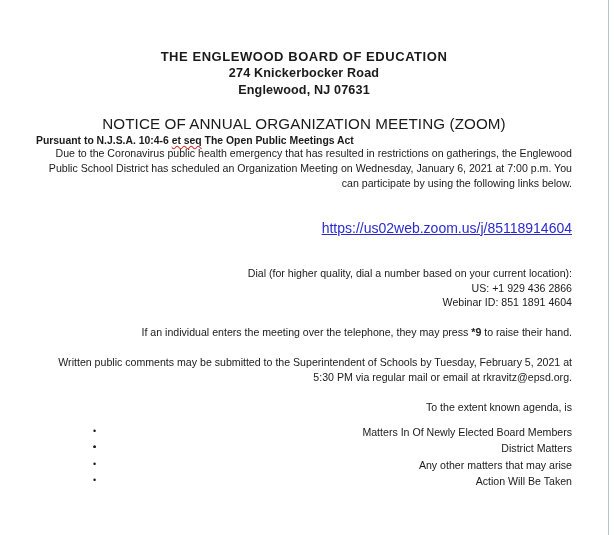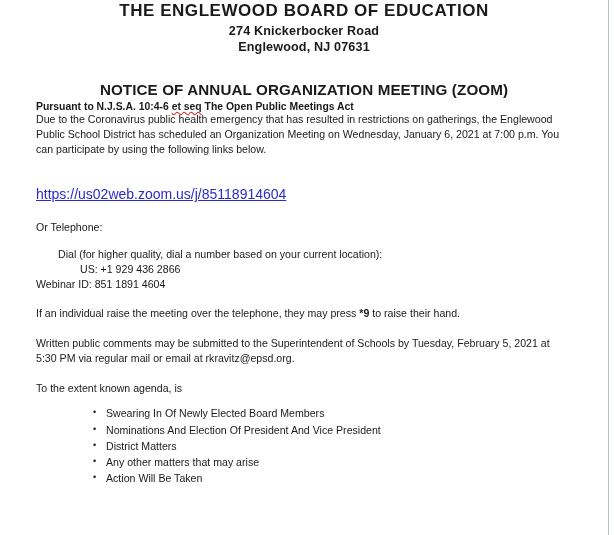--- a/index.html
+++ b/index.html
@@ -40,51 +40,52 @@
     padding: 0 28px 0 36px;
     box-sizing: border-box;
   }
 
   .letterhead {
     text-align: center;
     font-weight: bold;
     line-height: 1.33;
   }
   .lh-line1 {
-    font-size: 17px;
+    font-size: 13px;
     letter-spacing: 0.55px;
+    padding-top: 48px;
   }
   .lh-line2, .lh-line3 {
     font-size: 12.6px;
     letter-spacing: 0.15px;
   }
 
   .notice-title {
     text-align: center;
-    font-weight: bold;
+    font-weight: normal;
     font-size: 15.2px;
     letter-spacing: 0.1px;
-    margin-top: 25px;
+    margin-top: 16px;
     white-space: nowrap;
   }
   .notice-sub {
     text-align: left;
     font-weight: bold;
     font-size: 10.4px;
     margin-top: 3px;
   }
   .spellcheck {
     text-decoration: underline wavy #d62b2b;
     text-decoration-skip-ink: none;
   }
 
   .body-block {
     font-size: 10.6px;
     line-height: 1.42;
-    text-align: left;
+    text-align: right;
   }
   p.para {
     margin: 0;
   }
   .gap-lg { height: 15px; }
   .gap-md { height: 13px; }
 
   .intro { margin-top: 22px; }
 
   a.weblink {
@@ -149,48 +150,46 @@
 
       <div class="gap-md"></div>
 
       <p class="para">
         <a class="weblink" href="#">https://us02web.zoom.us/j/85118914604</a>
       </p>
 
       <div class="gap-lg"></div>
 
       <div class="dial-block">
-        <div>Or Telephone:</div>
         <div class="indent-1">Dial (for higher quality, dial a number based on your current location):</div>
         <div class="indent-2">US:  +1 929 436 2866</div>
         <div>Webinar ID: 851 1891 4604</div>
       </div>
 
       <div class="gap-lg"></div>
 
       <p class="para">
-        <span>If an individual raise the meeting over the telephone, they may press </span><b>*9</b><span> to raise their hand.</span>
+        <span>If an individual enters the meeting over the telephone, they may press </span><b>*9</b><span> to raise their hand.</span>
       </p>
 
       <div class="gap-lg"></div>
 
       <p class="para">Written public comments may be submitted to the Superintendent of Schools by Tuesday, February 5, 2021 at 5:30 PM via regular mail or email at rkravitz@epsd.org.</p>
 
       <div class="gap-lg"></div>
 
       <p class="para">To the extent known agenda, is</p>
 
       <ul class="agenda">
         <li>
           <span class="bullet">•</span>
-          <span>Swearing In Of Newly Elected Board Members</span>
-        </li>
-        <li>
-          <span class="bullet">•</span>
-          <span>Nominations And Election Of President And Vice President</span>
+          <span>Matters In Of Newly Elected Board Members</span>
+        </li>
+        <li>
+          <span class="bullet">•</span>
         </li>
         <li>
           <span class="bullet">•</span>
           <span>District Matters</span>
         </li>
         <li>
           <span class="bullet">•</span>
           <span>Any other matters that may arise</span>
         </li>
         <li>

